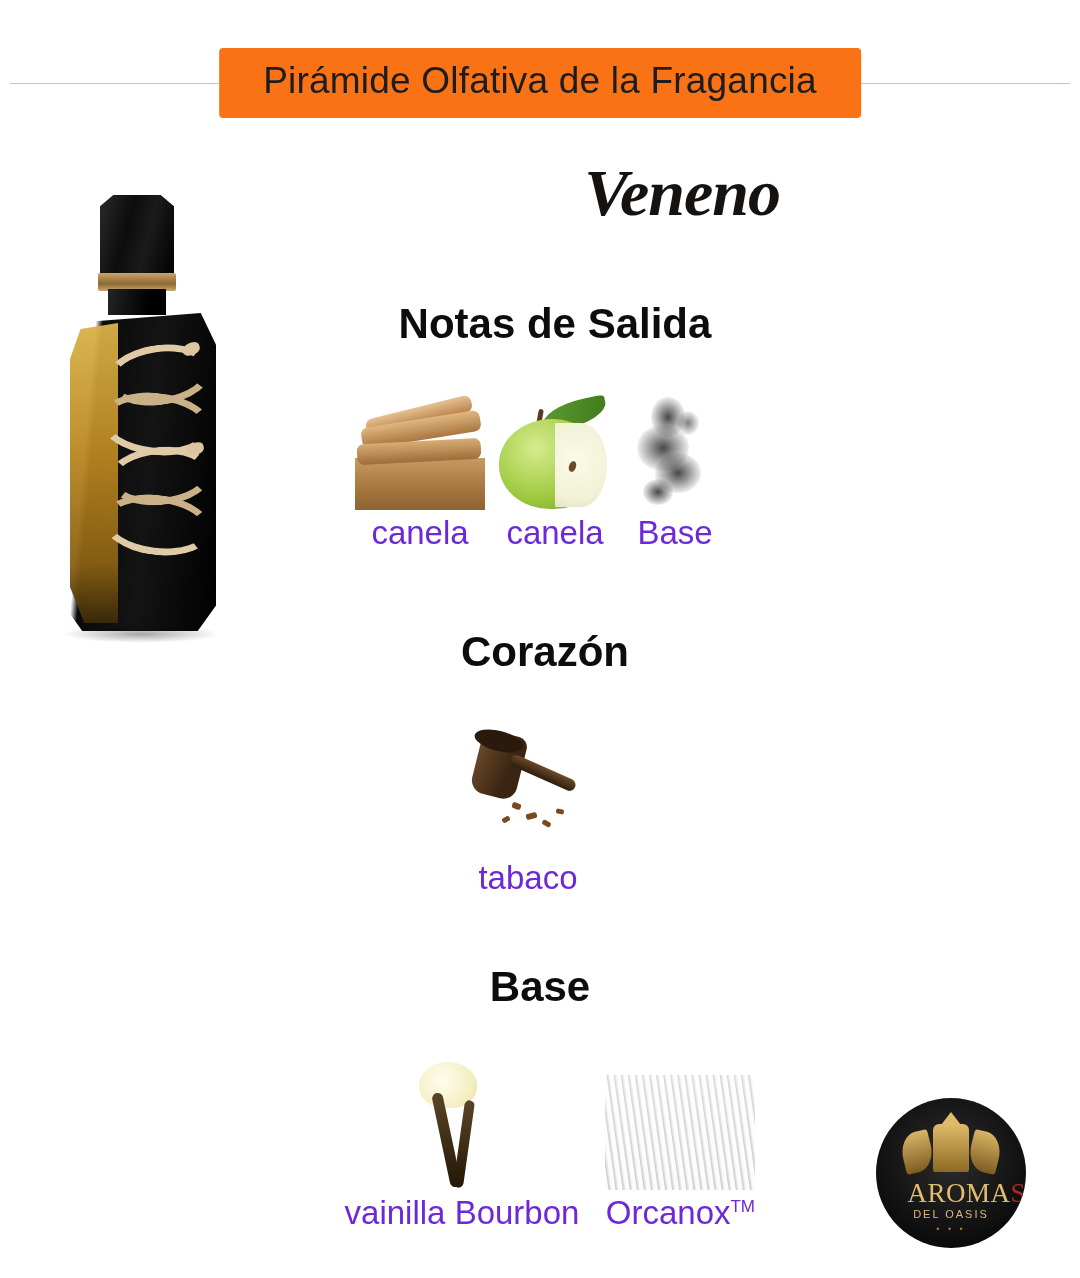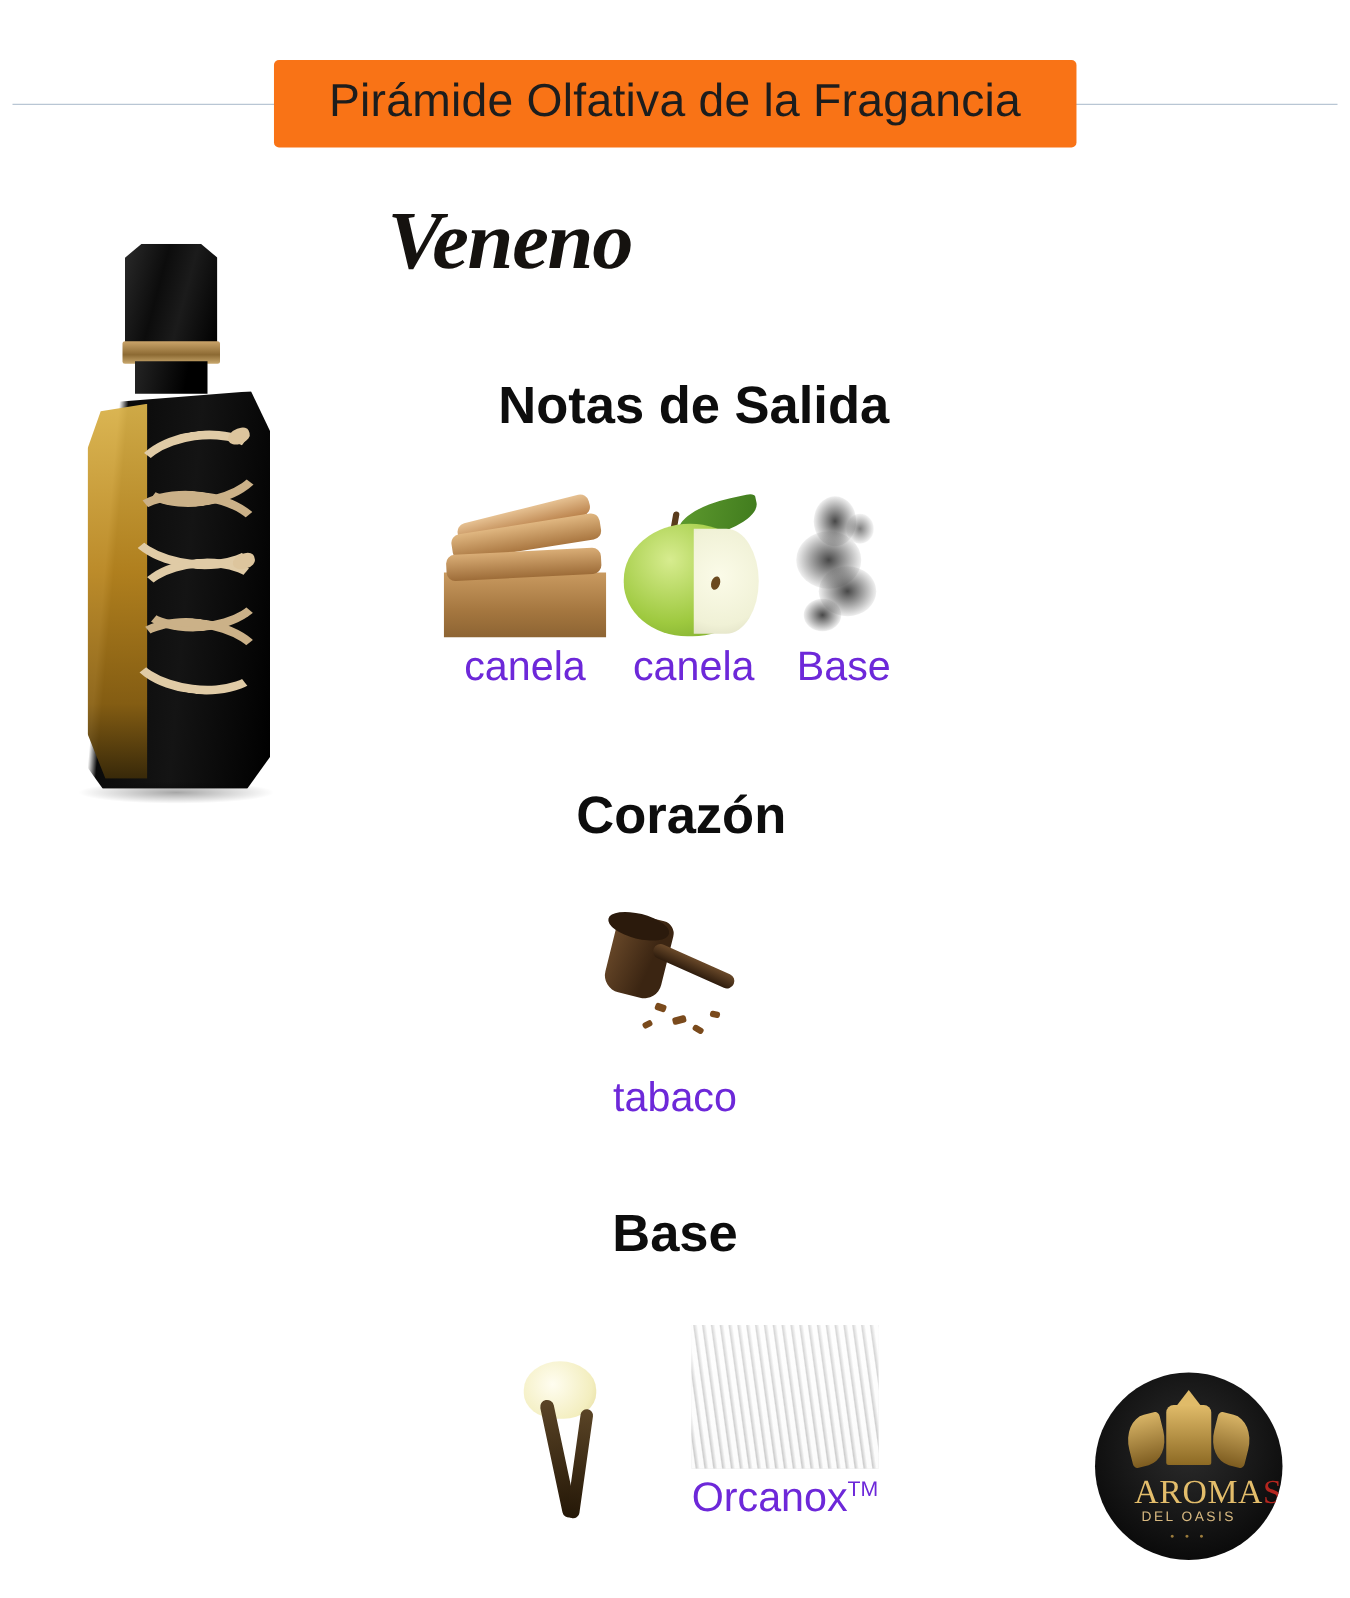--- a/index.html
+++ b/index.html
@@ -47,21 +47,21 @@
     white-space: nowrap;
     letter-spacing: 0.2px;
   }
 
   
   .brand-name {
     position: absolute;
     top: 155px;
     left: 310px;
     width: 470px;
-    text-align: left;
+    text-align: right;
     font-family: "Liberation Serif", serif;
     font-style: italic;
     font-weight: bold;
     font-size: 66px;
     color: #15120f;
     letter-spacing: -1px;
   }
 
   
   .bottle-area {
@@ -164,21 +164,21 @@
   #title-base  { top: 963px; left: 0px;  font-size: 42px; }
 
   .note-row {
     position: absolute;
     display: flex;
     align-items: flex-end;
     justify-content: center;
     gap: 0px;
   }
   #row-top   { top: 395px; left: 270px; width: 540px; }
-  #row-heart { top: 725px; left: 330px; width: 420px; }
+  #row-heart { top: 725px; left: 318px; width: 420px; }
   #row-base  { top: 1060px; left: 250px; width: 600px; }
 
   .note {
     display: flex;
     flex-direction: column;
     align-items: center;
   }
   .note-img {
     position: relative;
     overflow: hidden;
@@ -432,20 +432,21 @@
 
 <div class="section-title" id="title-base">Base</div>
 <div class="note-row" id="row-base">
 
   <div class="note">
     <div class="note-img img-vanilla">
       <div class="van-flower"></div>
       <div class="van-pod a"></div>
       <div class="van-pod b"></div>
     </div>
+    <div class="note-label">vainilla Bourbon</div>
   </div>
 
   <div class="note" style="margin-left:26px;">
     <div class="note-img img-orcanox">
       <div class="orc-body"></div>
     </div>
     <div class="note-label">
       <span>Orcanox</span><sup>TM</sup>
     </div>
   </div>

